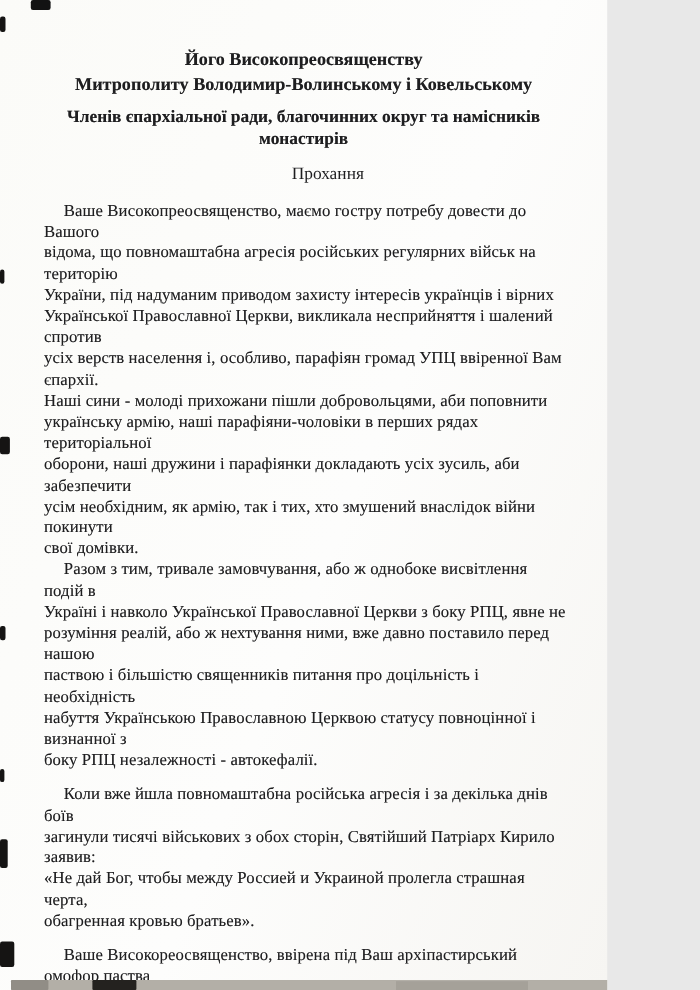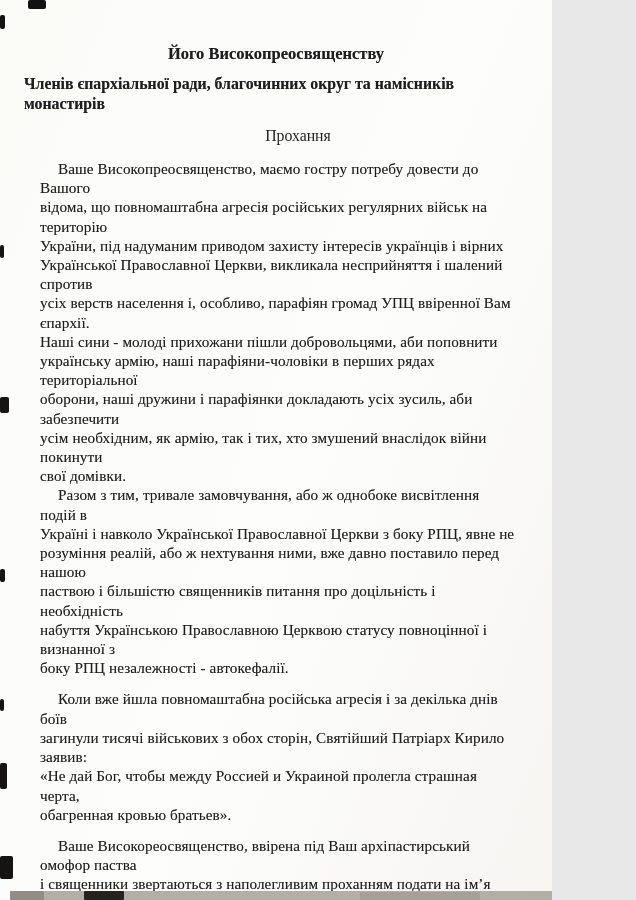--- a/index.html
+++ b/index.html
@@ -8,21 +8,21 @@
     background:linear-gradient(112deg,#fbfbf8 0%,#fdfdfc 55%,#f6f5f2 100%);
     font-family:"Liberation Serif","DejaVu Serif",serif;
     color:#1e1e20;
   }
   .address {
     margin:42px 30px 0 30px; text-align:center;
     font-weight:bold; font-size:16.5px; line-height:23px;
     text-shadow:0 0 .5px rgba(25,25,25,.55);
   }
   .from-line {
-    margin:9px 24px 0 24px; text-align:left;
+    margin:9px 24px 0 24px; text-align:center;
     font-weight:bold; font-size:15.8px; line-height:20px;
     text-shadow:0 0 .5px rgba(25,25,25,.55);
   }
   .doc-title {
     margin-top:12px; text-align:center;
     font-size:15.8px; line-height:20px;padding-left:44px;
   }
   .content { margin:13px 34px 0 40px;font-family:Liberation Serif, serif; }
   .para {
     font-size:15.2px; line-height:19.2px; white-space:pre-line;
@@ -33,20 +33,21 @@
   .artifacts { position:absolute; inset:0; pointer-events:none; }
   .mark { position:absolute; }
 </style>
 </head>
 <body>
 
 <div class="page">
 
   <div class="address">
     <div>Його Високопреосвященству</div>
+    <div>Митрополиту Володимир-Волинському і Ковельському</div>
   </div>
 
   <div class="from-line">Членів єпархіальної ради, благочинних округ та намісників монастирів</div>
 
   <div class="doc-title">Прохання</div>
 
   <div class="content">
     <div class="para no-gap">Ваше Високопреосвященство, маємо гостру потребу довести до Вашого
 відома, що повномаштабна агресія російських регулярних військ на територію
 України, під надуманим приводом захисту інтересів українців і вірних

